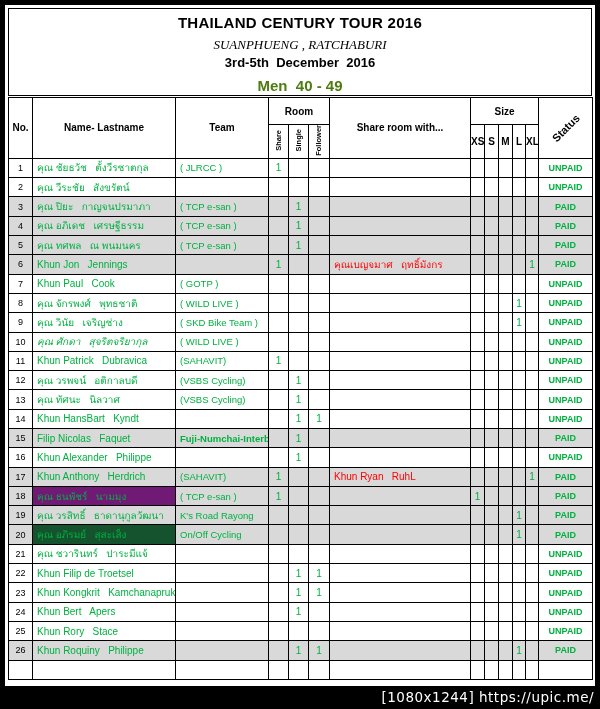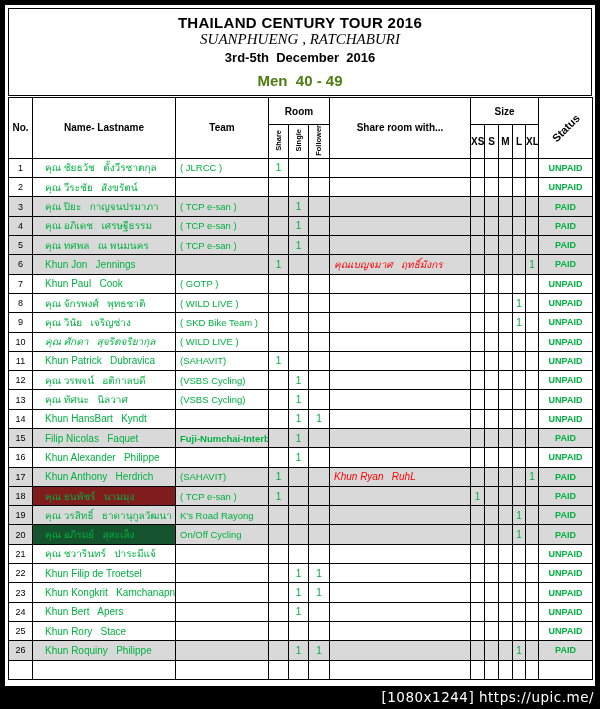--- a/index.html
+++ b/index.html
@@ -20,21 +20,21 @@
   
   .title-box {
     border:1px solid #000;
     height:88px;
     text-align:center;
     box-sizing:border-box;
     padding-top:5px;
   }
   .title-box div { white-space:pre; }
   .t-main { font-size:15px; font-weight:bold; letter-spacing:0.3px; }
-  .t-sub  { font-size:15px; font-style:italic; font-family:"Liberation Serif", serif; margin-top:0; }
+  .t-sub  { font-size:13px; font-style:italic; font-family:"Liberation Serif", serif; margin-top:6px; }
   .t-date { font-size:13px; font-weight:bold; margin-top:2px; }
   .t-cat  { font-size:15px; font-weight:bold; margin-top:7px; }
 
   
   table {
     border-collapse:collapse;
     table-layout:fixed;
     width:584px;
     margin-top:1px;
   }
@@ -56,24 +56,24 @@
     line-height:1;
   }
   th.status-th span {
     display:inline-block;
     transform:rotate(-45deg);
     font-size:11px;
     font-weight:bold;
   }
   tbody td { height:18.3px; font-size:10px; }
   td.c-no     { text-align:center; color:#000; font-size:9px; }
-  td.c-name   { padding-left:12px; }
+  td.c-name   { padding-left:4px; }
   td.c-team   { padding-left:4px; font-size:9.5px; }
   td.c-num    { text-align:center; }
-  td.c-share  { padding-left:4px;font-style:italic; }
+  td.c-share  { padding-left:4px; }
   td.c-status { text-align:center; font-weight:bold; font-size:9px; }
 
   
   .wm-bar {
     position:absolute; left:0; bottom:0;
     width:600px; height:23px;
     background:#000;
     color:#fff;
     text-align:right;
     font-size:13.5px;
@@ -386,21 +386,21 @@
       <td class="c-share" style="color: rgb(255, 0, 0); background: rgb(217, 217, 217);">Khun Ryan   RuhL</td>
       <td class="c-num" style="color: rgb(0, 177, 64); background: rgb(217, 217, 217);"></td>
       <td class="c-num" style="color: rgb(0, 177, 64); background: rgb(217, 217, 217);"></td>
       <td class="c-num" style="color: rgb(0, 177, 64); background: rgb(217, 217, 217);"></td>
       <td class="c-num" style="color: rgb(0, 177, 64); background: rgb(217, 217, 217);"></td>
       <td class="c-num" style="color: rgb(0, 177, 64); background: rgb(217, 217, 217);">1</td>
       <td class="c-status" style="color: rgb(0, 177, 64); background: rgb(217, 217, 217);">PAID</td>
     </tr>
           <tr>
       <td class="c-no" style="color: rgb(0, 0, 0); background: rgb(217, 217, 217);">18</td>
-      <td class="c-name" style="color: rgb(0, 177, 64); background: #7f1d1d;">คุณ ธนพัชร์   นามมุง</td>
+      <td class="c-name" style="color: rgb(0, 177, 64); background: #701a75;">คุณ ธนพัชร์   นามมุง</td>
       <td class="c-team" style="color: rgb(0, 177, 64); background: rgb(217, 217, 217);">( TCP e-san )</td>
       <td class="c-num" style="color: rgb(0, 177, 64); background: rgb(217, 217, 217);">1</td>
       <td class="c-num" style="color: rgb(0, 177, 64); background: rgb(217, 217, 217);"></td>
       <td class="c-num" style="color: rgb(0, 177, 64); background: rgb(217, 217, 217);"></td>
       <td class="c-share" style="color: rgb(255, 0, 0); background: rgb(217, 217, 217);"></td>
       <td class="c-num" style="color: rgb(0, 177, 64); background: rgb(217, 217, 217);">1</td>
       <td class="c-num" style="color: rgb(0, 177, 64); background: rgb(217, 217, 217);"></td>
       <td class="c-num" style="color: rgb(0, 177, 64); background: rgb(217, 217, 217);"></td>
       <td class="c-num" style="color: rgb(0, 177, 64); background: rgb(217, 217, 217);"></td>
       <td class="c-num" style="color: rgb(0, 177, 64); background: rgb(217, 217, 217);"></td>

